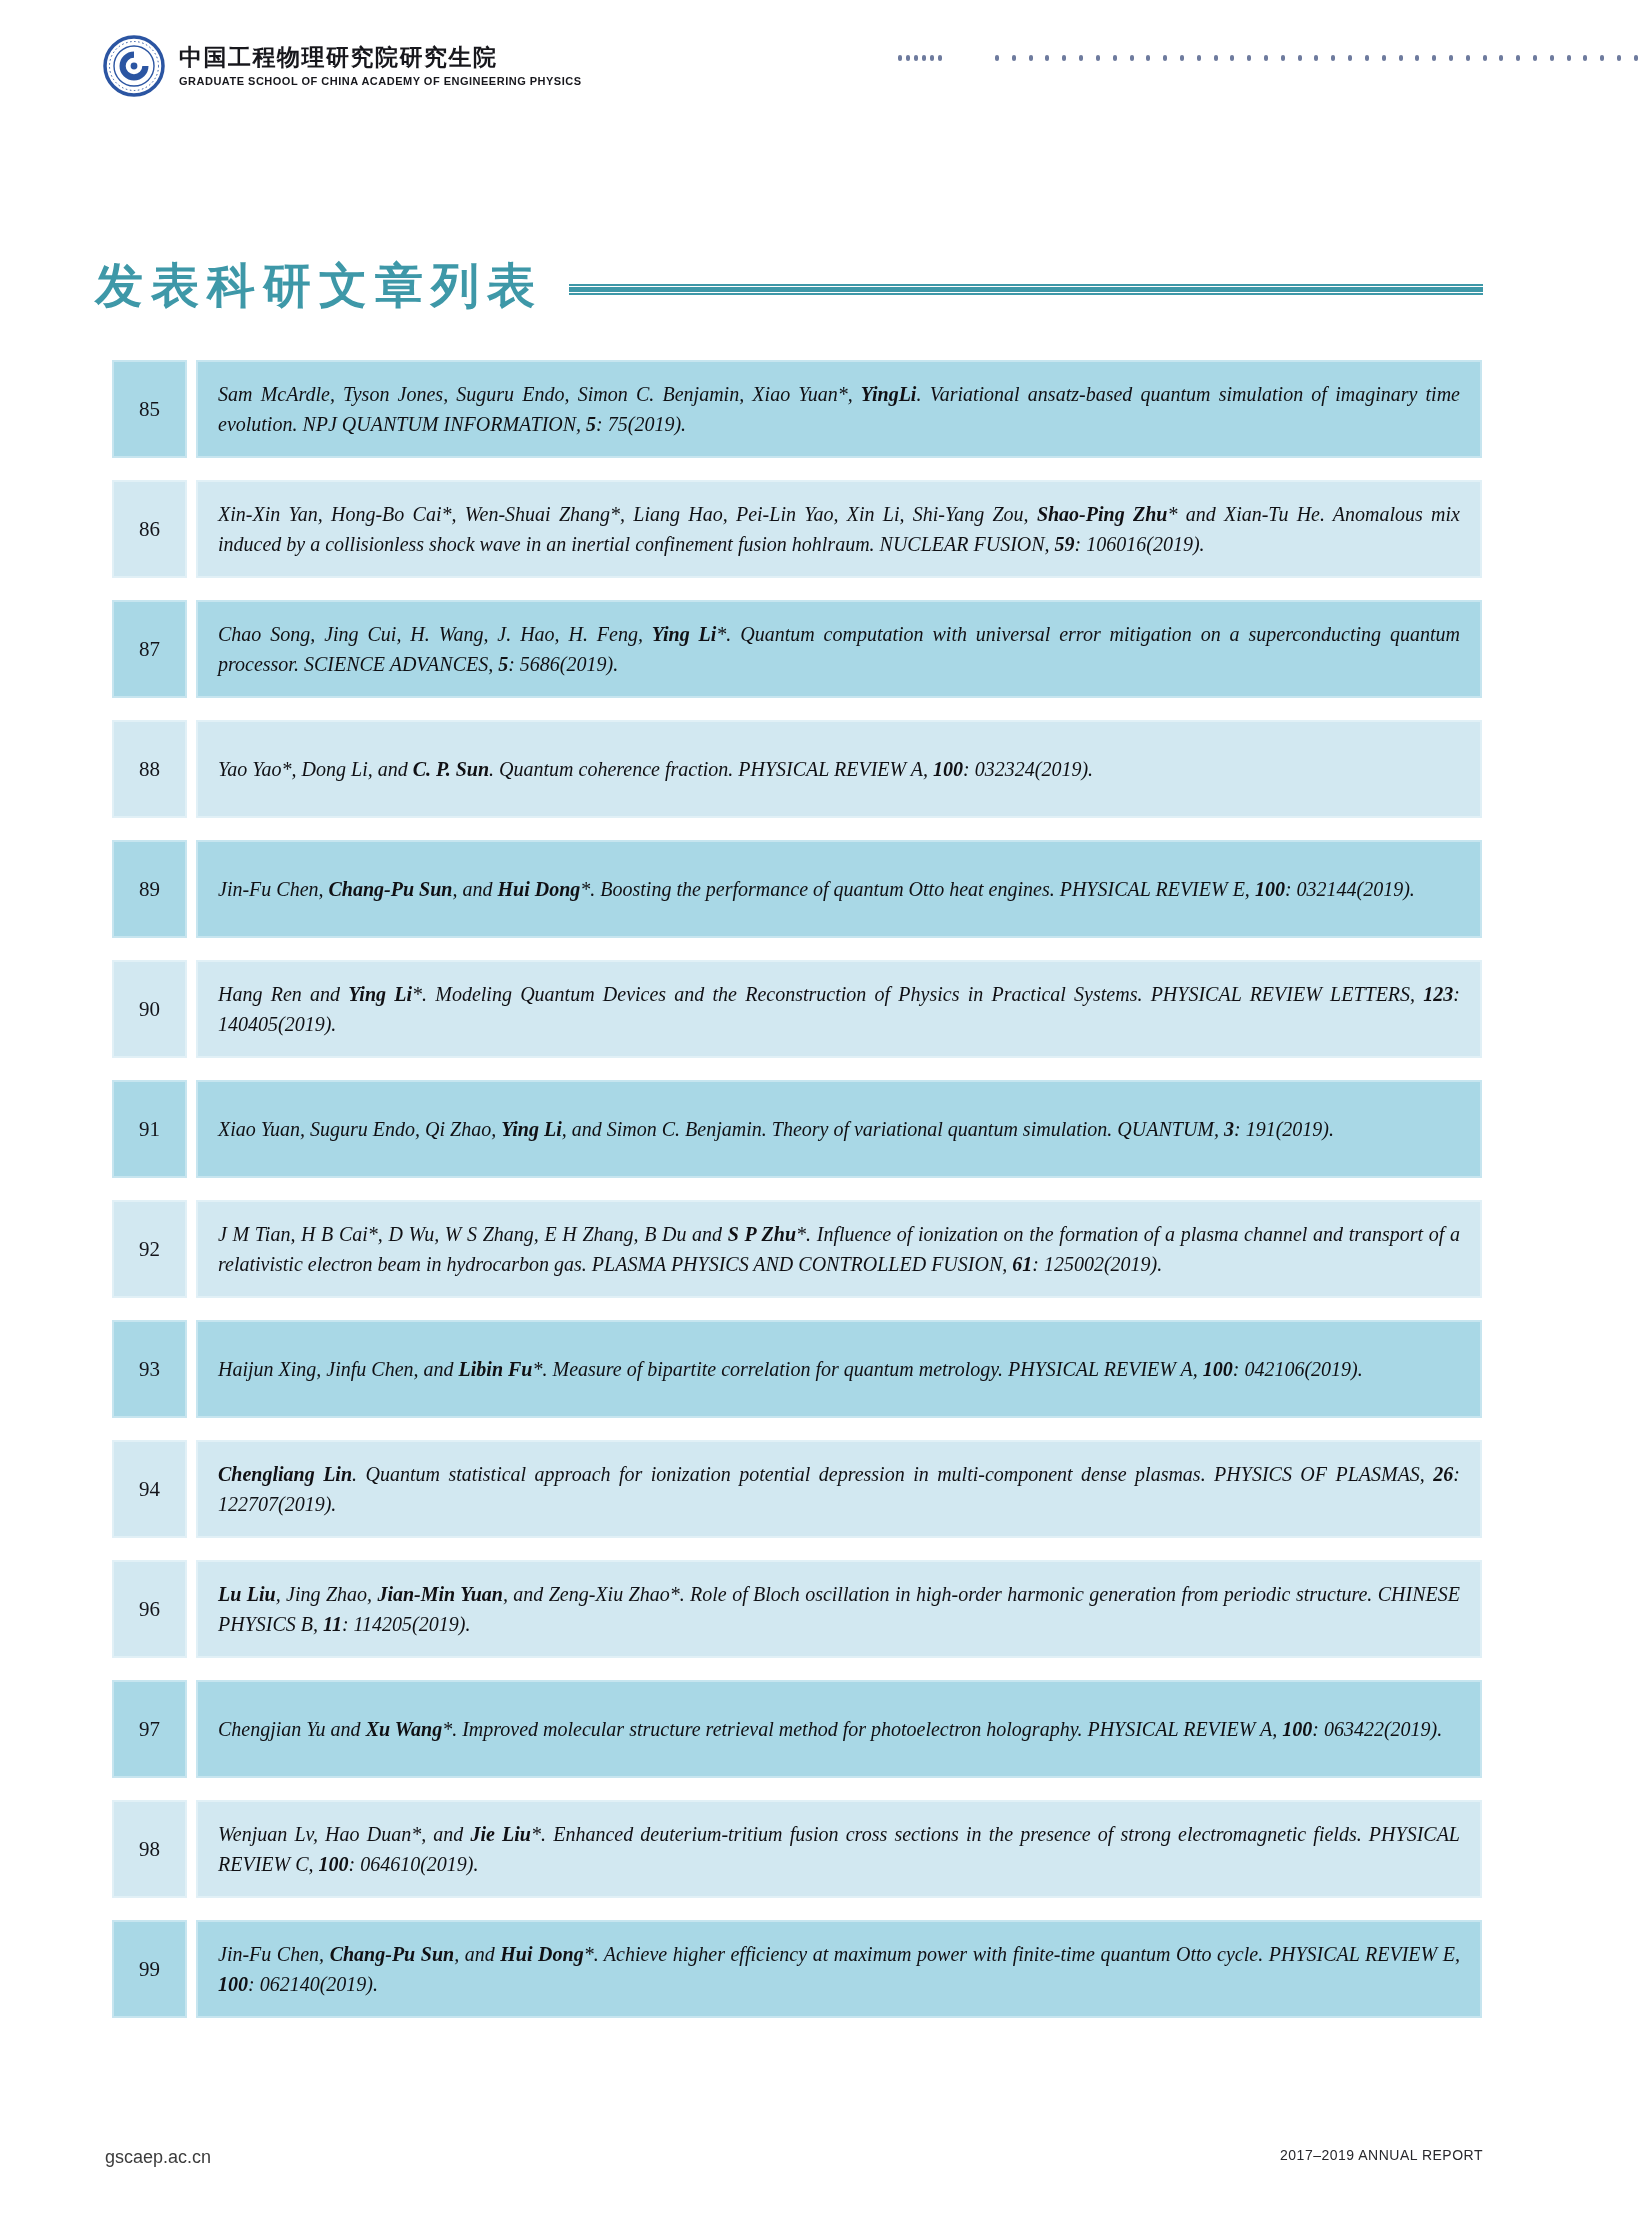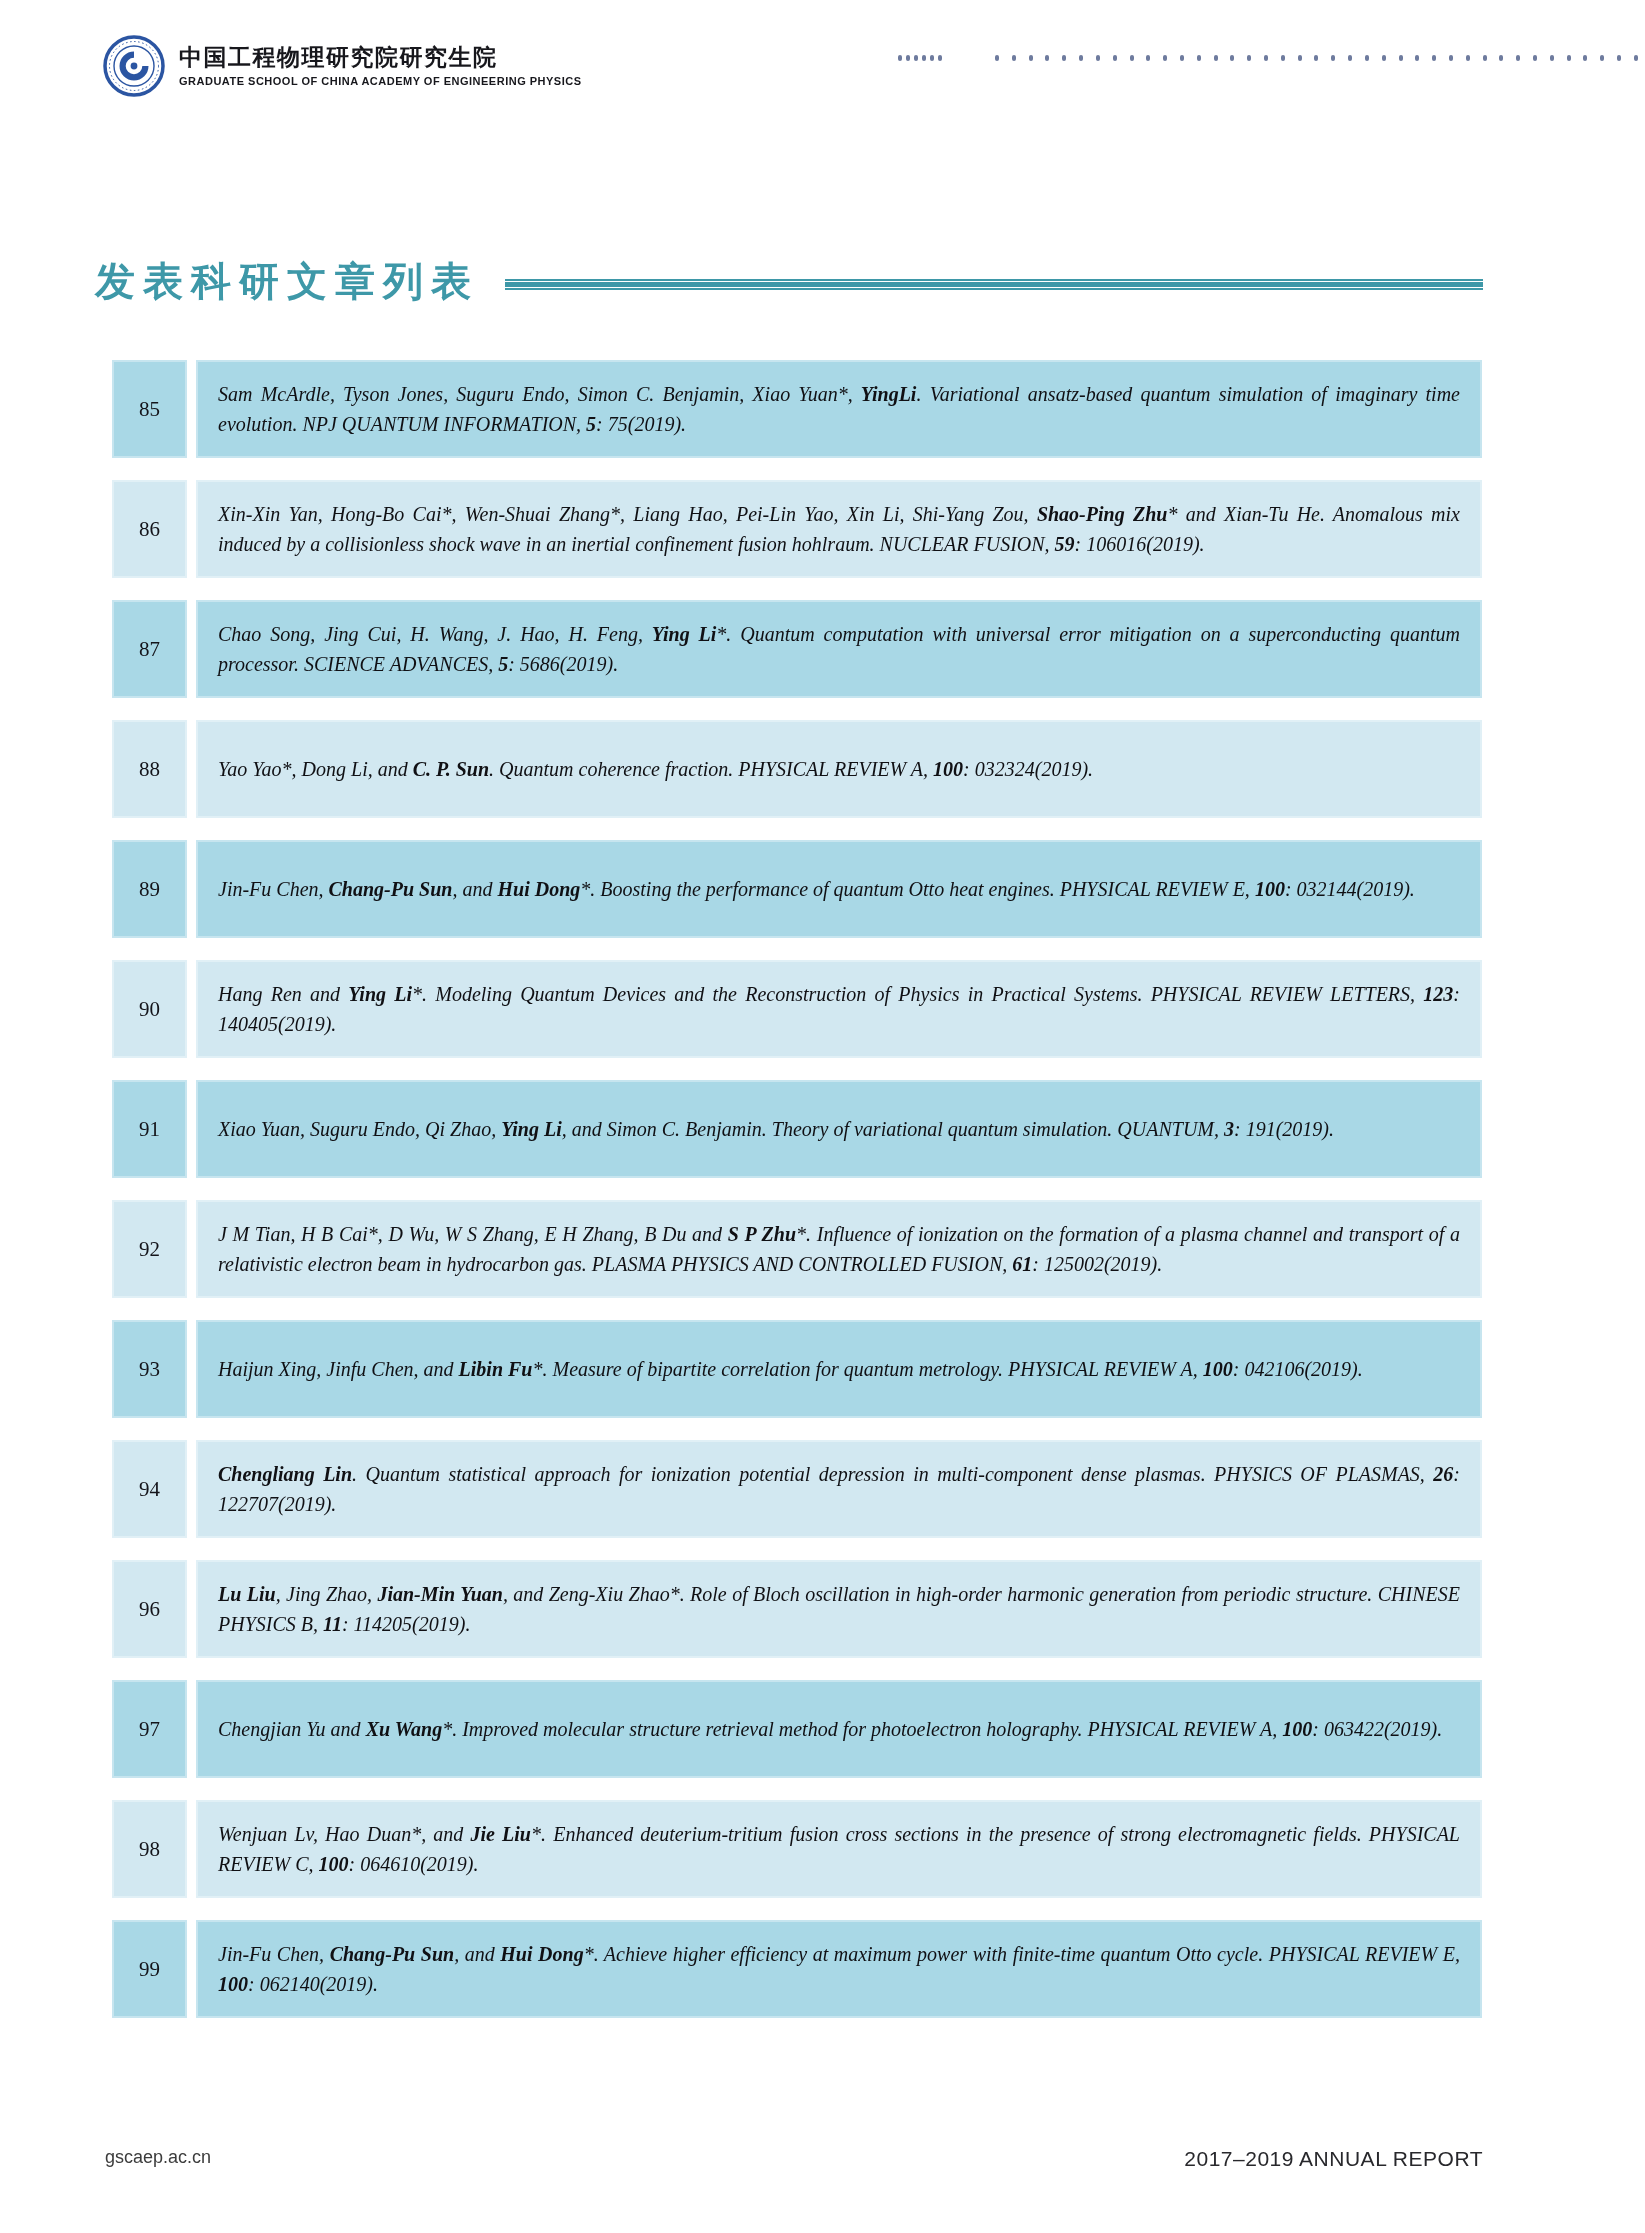--- a/index.html
+++ b/index.html
@@ -20,42 +20,42 @@
   .logo svg{width:64px;height:64px;display:block;}
   .inst-block{display:flex;flex-direction:column;justify-content:flex-end;}
   .inst-cn{font-family:"Liberation Sans",sans-serif;font-weight:bold;font-size:23px;color:#17171c;letter-spacing:1.5px;line-height:1.1;}
   .inst-en{font-family:"Liberation Sans",sans-serif;font-weight:bold;font-size:11px;color:#17171c;letter-spacing:0.5px;margin-top:4px;}
   
   .dots-cluster{position:absolute;top:55px;left:898px;display:flex;gap:4px;}
   .dots-line{position:absolute;top:55px;left:995px;width:643px;display:flex;justify-content:space-between;}
   .dot{width:4px;height:6px;border-radius:2px;background:var(--dot);}
   
   .section-head{position:absolute;top:254px;left:95px;width:1388px;display:flex;align-items:center;}
-  .section-title{font-family:"Liberation Sans",sans-serif;font-weight:bold;font-size:40px;color:var(--teal);letter-spacing:8px;margin:0;white-space:nowrap;}
+  .section-title{font-family:"Liberation Sans",sans-serif;font-weight:bold;font-size:48px;color:var(--teal);letter-spacing:8px;margin:0;white-space:nowrap;}
   .rule{flex:1;margin-left:26px;height:11px;margin-top:6px;
     background:linear-gradient(to bottom,
       var(--teal) 0px, var(--teal) 2px,
       #ffffff 2px, #ffffff 3px,
       var(--teal) 3px, var(--teal) 8px,
       #ffffff 8px, #ffffff 9px,
       var(--teal) 9px, var(--teal) 11px);}
   
   .table{position:absolute;top:360px;left:112px;width:1370px;}
   .row{display:flex;margin-bottom:22px;}
   .cell{min-height:98px;box-shadow:inset 0 0 0 2px rgba(255,255,255,0.35);}
   .row.dark .cell{background:var(--row-dark);}
   .row.light .cell{background:var(--row-light);}
   .num{width:75px;flex:0 0 75px;margin-right:9px;display:flex;align-items:center;justify-content:center;
     font-size:21px;color:#14141a;}
   .txt{flex:1;display:flex;align-items:center;padding:19px 22px;box-sizing:border-box;font-style:italic;}
   .cite{margin:0;width:100%;font-size:20px;line-height:30px;text-align:justify;color:var(--ink);}
   .cite b{font-weight:bold;}
   
   .footer-left{position:absolute;left:105px;top:2147px;font-family:"Liberation Sans",sans-serif;font-size:18px;color:#3c3c3c;}
-  .footer-right{position:absolute;right:163px;top:2147px;font-family:"Liberation Sans",sans-serif;font-size:21px;color:#28282c;letter-spacing:0.5px;}
+  .footer-right{position:absolute;right:163px;top:2147px;font-family:"Liberation Sans",sans-serif;font-size:14px;color:#28282c;letter-spacing:0.5px;}
 </style>
 </head>
 <body>
 
 <div class="header">
   <span class="logo">
     <svg viewBox="0 0 64 64" aria-hidden="true">
       <circle cx="32" cy="32" r="29" fill="#ffffff" stroke="#2b55a2" stroke-width="3.5"></circle>
       <circle cx="32" cy="32" r="24.5" fill="none" stroke="#2b55a2" stroke-width="1" stroke-dasharray="1.5 2.6"></circle>
       <circle cx="32" cy="32" r="20" fill="none" stroke="#2b55a2" stroke-width="1.4"></circle>

